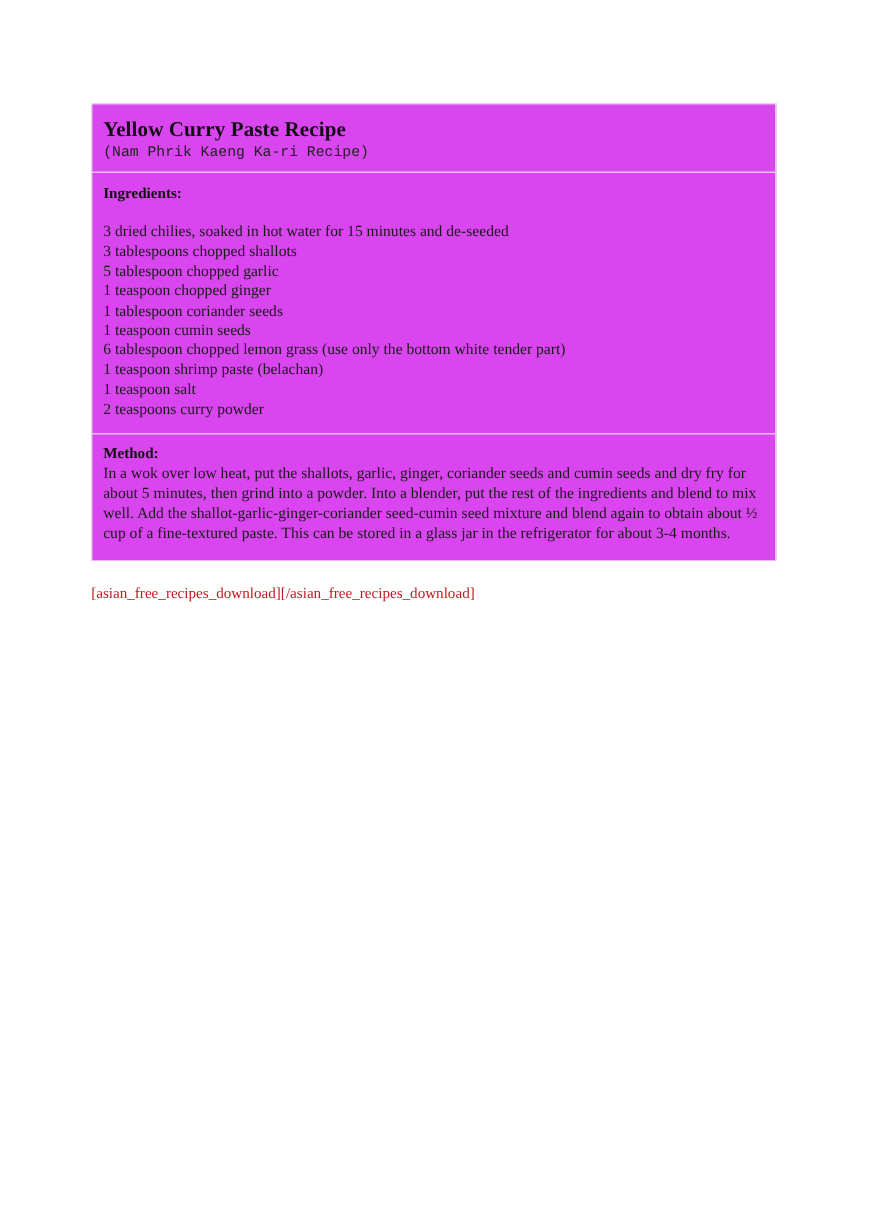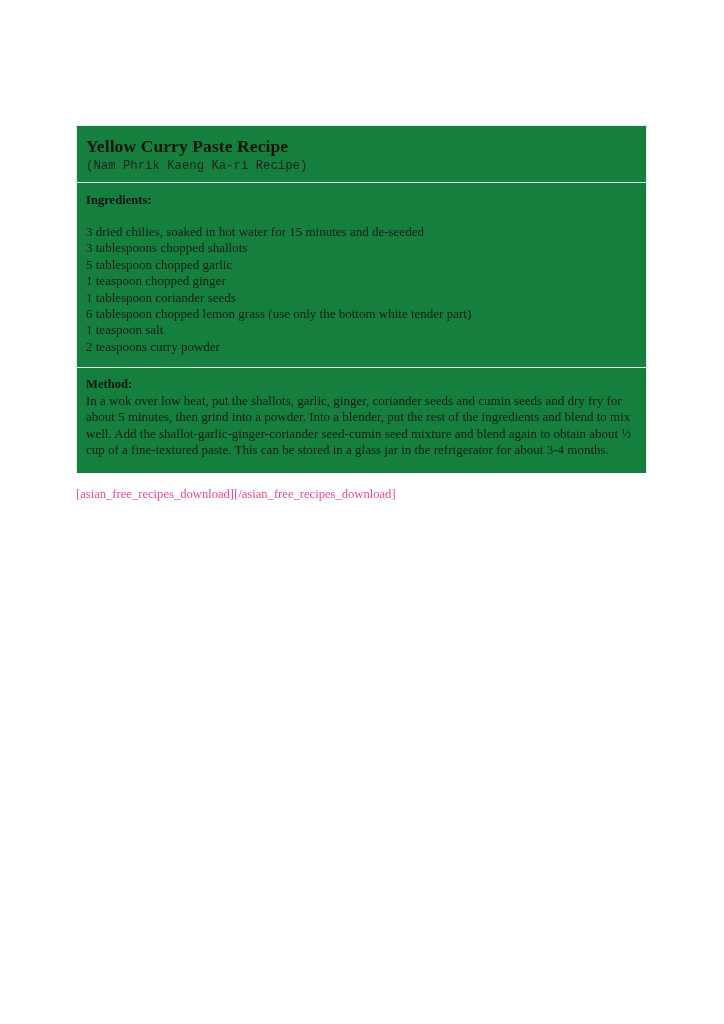--- a/index.html
+++ b/index.html
@@ -27,22 +27,21 @@
   
   .recipe-card {
     position: absolute;
     left: 76px;
     top: 86px;
     width: 571px;
     border-left: 1px solid #e6e6e6;
     border-right: 1px solid #e6e6e6;
     border-top: 1px solid #e6e6e6;
     box-sizing: border-box;
-    background: #15803d;
-    margin-top: 39px;
+    background: #d946ef;
   }
 
   .card-section {
     padding: 0;
   }
 
   .section-divider {
     height: 1px;
     background: #e6e6e6;
     width: 100%;
@@ -118,21 +117,21 @@
   }
 
   
   .footer-shortcode {
     position: absolute;
     left: 76px;
     top: 486px;
     font-family: "Liberation Serif", "DejaVu Serif", serif;
     font-size: 12.6px;
     line-height: 16px;
-    color: #ec4899;
+    color: #b91c1c;
     white-space: nowrap;
   }
 </style>
 </head>
 <body>
 
 <div class="page">
 
   <div class="recipe-card">
 
@@ -145,21 +144,23 @@
 
     <div class="card-section ingredients-block">
       <div class="block-heading">Ingredients:</div>
       <div class="ingredients-spacer"></div>
       <ul class="ingredients-list">
         <li class="ingredient-item">3 dried chilies, soaked in hot water for 15 minutes and de-seeded</li>
         <li class="ingredient-item">3 tablespoons chopped shallots</li>
         <li class="ingredient-item">5 tablespoon chopped garlic</li>
         <li class="ingredient-item">1 teaspoon chopped ginger</li>
         <li class="ingredient-item">1 tablespoon coriander seeds</li>
+        <li class="ingredient-item">1 teaspoon cumin seeds</li>
         <li class="ingredient-item">6 tablespoon chopped lemon grass (use only the bottom white tender part)</li>
+        <li class="ingredient-item">1 teaspoon shrimp paste (belachan)</li>
         <li class="ingredient-item">1 teaspoon salt</li>
         <li class="ingredient-item">2 teaspoons curry powder</li>
       </ul>
     </div>
 
     <div class="section-divider"></div>
 
     <div class="card-section method-block">
       <div class="block-heading">Method:</div>
       <p class="method-text">In a wok over low heat, put the shallots, garlic, ginger, coriander seeds and cumin seeds and dry fry for about 5 minutes, then grind into a powder.  Into a blender, put the rest of the ingredients and blend to mix well.  Add the shallot-garlic-ginger-coriander seed-cumin seed mixture and blend again to obtain about ½ cup of a fine-textured paste.  This can be stored in a glass jar in the refrigerator for about 3-4 months.</p>

